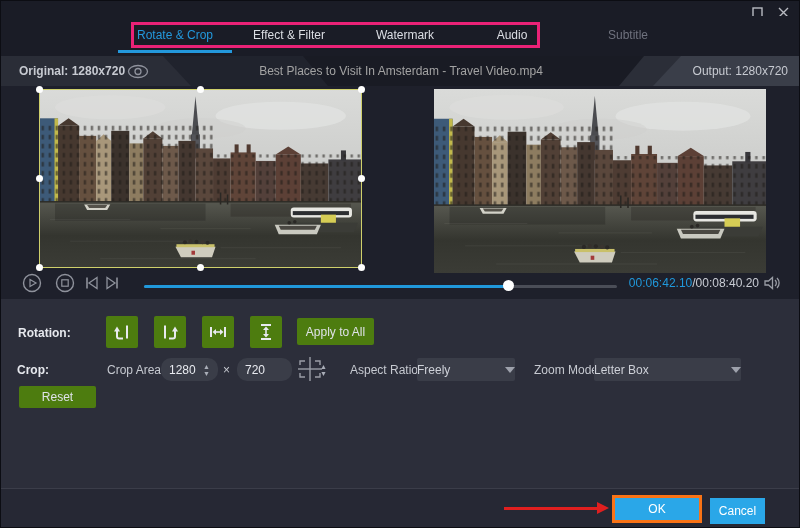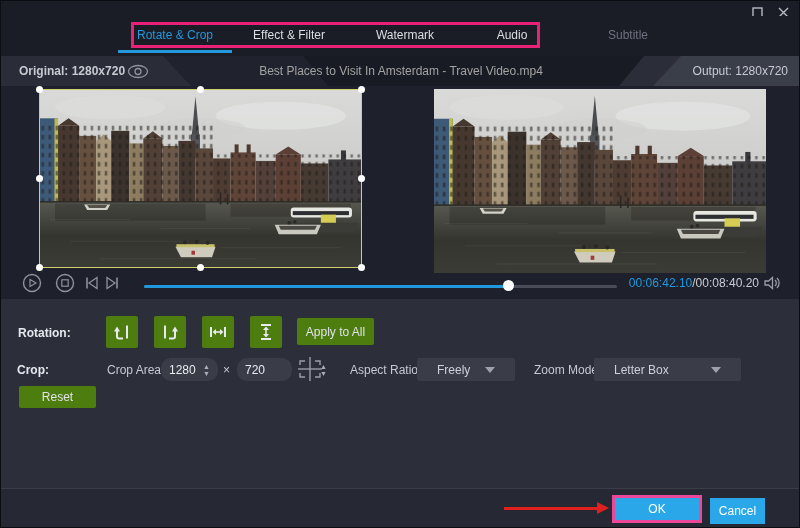--- a/index.html
+++ b/index.html
@@ -70,27 +70,27 @@
   .apply-all { left:296px; top:317px; width:77px; height:27px; font-size:12px; color:#dfe2e8; }
   .reset-btn { left:18px; top:385px; width:77px; height:22px; font-size:12px; color:#dfe2e8; }
 
   .spinner { top:357px; height:23px; background:#3a3d48; border-radius:10px; display:flex; align-items:center; }
   .spinner input { width:36px; border:none; background:transparent; color:#e8eaef; font-size:12px;
                    font-family:"Liberation Sans", sans-serif; padding-left:8px; outline:none; }
   .spin-arrows { display:flex; flex-direction:column; justify-content:center; margin-left:2px; height:100%; }
   .spin-arrows span { font-size:7px; line-height:7px; color:#aaaeb8; cursor:pointer; padding:0 4px; }
 
   .dropdown { top:357px; height:23px; background:#3a3d48; border-radius:2px; display:flex; align-items:center;
-              justify-content:space-between; padding:0 20px; font-size:12px; color:#ced1d8; cursor:pointer; }
+              justify-content:space-between; padding:0 0; font-size:12px; color:#ced1d8; cursor:pointer; }
   .dd-caret { width:0; height:0; border-left:5px solid transparent; border-right:5px solid transparent;
               border-top:6px solid #9ea2ac; margin-left:8px; }
   .crop-icon-btn { left:294px; top:354px; width:30px; height:28px; cursor:pointer; display:flex; align-items:center; justify-content:center; }
 
   
-  .ok-wrap { left:611px; top:494px; width:90px; height:28px; border:3px solid #ec4899; z-index:20; }
+  .ok-wrap { left:611px; top:494px; width:90px; height:28px; border:3px solid #f97316; z-index:20; }
   .btn-blue { width:100%; height:100%; background:#2aa7e8; border:none; color:#ffffff; font-size:12px;
               font-family:"Liberation Sans", sans-serif; cursor:pointer; }
   .cancel-btn { left:709px; top:497px; width:55px; height:26px; }
   .arrow-line { left:503px; top:506px; width:95px; height:3px; background:#e01f1f; z-index:20; }
   .arrow-head { left:596px; top:501px; width:0; height:0; border-top:6px solid transparent; border-bottom:6px solid transparent;
                 border-left:12px solid #e01f1f; z-index:20; }
 </style>
 </head>
 <body>
 

